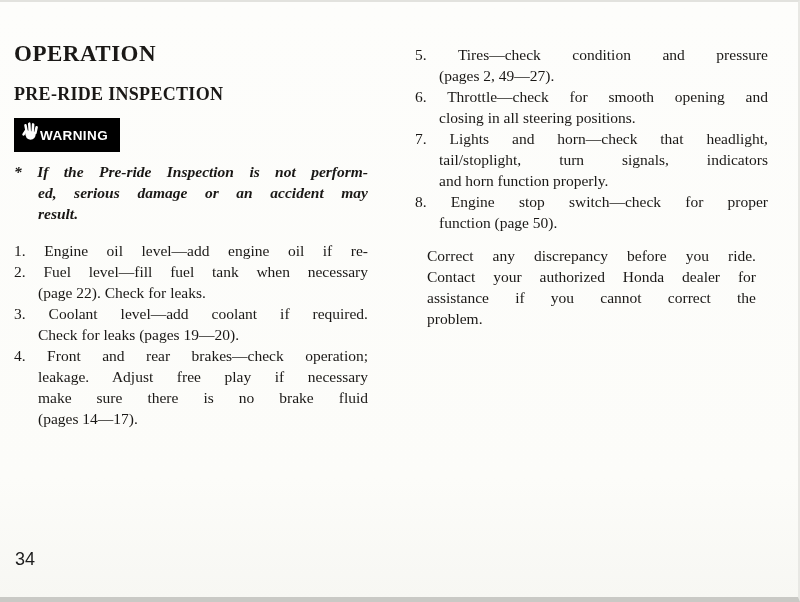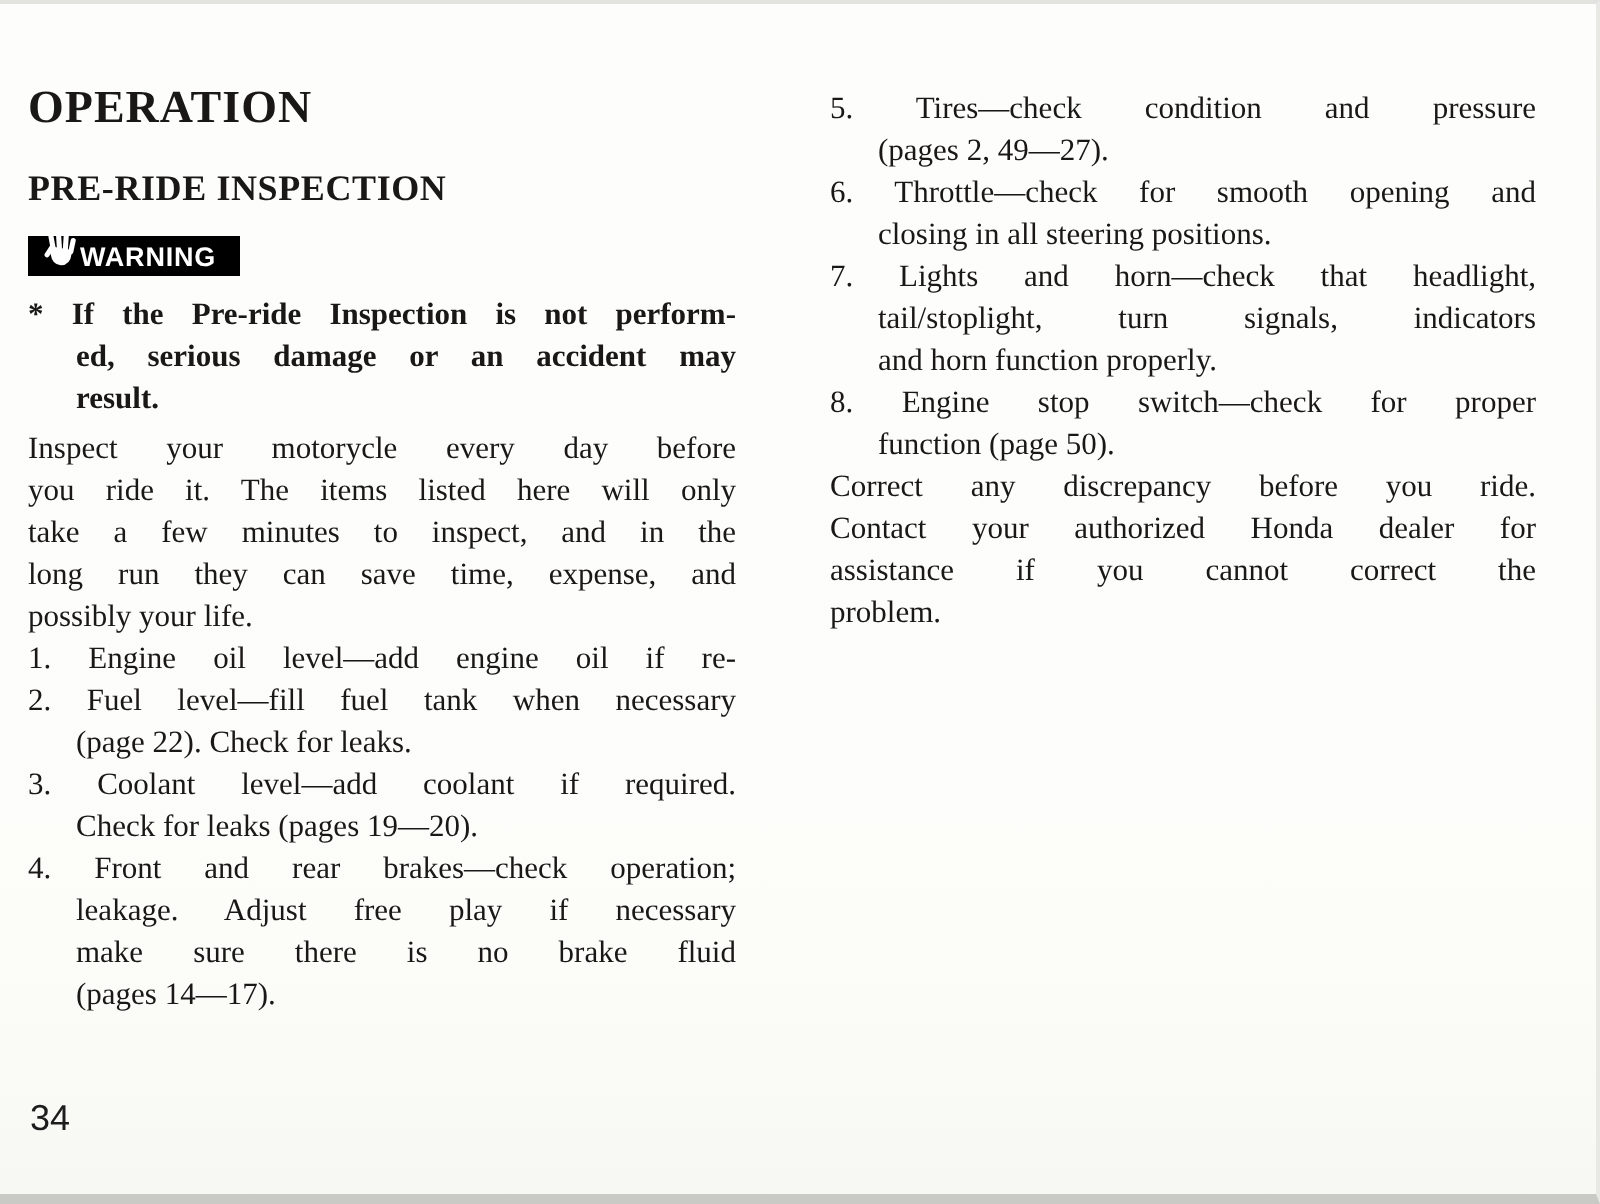--- a/index.html
+++ b/index.html
@@ -45,21 +45,21 @@
     line-height: 22px;
     font-weight: bold;
     letter-spacing: 0.3px;
     margin: 0 0 13px 0;
   }
   .warning-badge {
     display: inline-flex;
     align-items: center;
     background: #000000;
     color: #ffffff;
-    height: 20px;
+    height: 34px;
     padding: 0 12px 0 7px;
     margin-bottom: 9px;
   }
   .warning-badge .hand {
     display: inline-block;
     margin-right: 1px;
     margin-top: -3px;
   }
   .warning-badge .label {
     font-family: "Liberation Sans", sans-serif;
@@ -70,25 +70,26 @@
   
   .jline {
     text-align: justify;
     text-align-last: justify;
     white-space: normal;
   }
   .jline.last { text-align-last: left; }
   .hang .cont { padding-left: 24px; }
 
   .note {
+    font-style: italic;
     font-weight: bold;
-    margin-bottom: 4px;
+    margin-bottom: 16px;
   }
   .intro { margin: 0; }
-  .closing { margin: 0; }
+  .closing { margin: 12px; }
 
   .page-number {
     position: absolute;
     left: 15px;
     top: 546px;
     font-family: "Liberation Sans", sans-serif;
     font-size: 18px;
     line-height: 22px;
     color: #1d1d1d;
   }
@@ -119,27 +120,20 @@
     </div>
 
     <div class="note">
         <div class="hang">
           <div class="jline">* If the Pre-ride Inspection is not perform-</div>
           <div class="jline cont">ed, serious damage or an accident may</div>
           <div class="jline last cont">result.</div>
         </div>
       </div>
 
-    <div class="intro">
-        <div class="jline">Inspect your motorycle every day before</div>
-        <div class="jline">you ride it. The items listed here will only</div>
-        <div class="jline">take a few minutes to inspect, and in the</div>
-        <div class="jline">long run they can save time, expense, and</div>
-        <div class="jline last">possibly your life.</div>
-      </div>
 
     <div>
         <div class="hang">
           <div class="jline">1. Engine oil level—add engine oil if re-</div>
         </div>
         <div class="hang">
           <div class="jline">2. Fuel level—fill fuel tank when necessary</div>
           <div class="jline last cont">(page 22). Check for leaks.</div>
         </div>
         <div class="hang">

